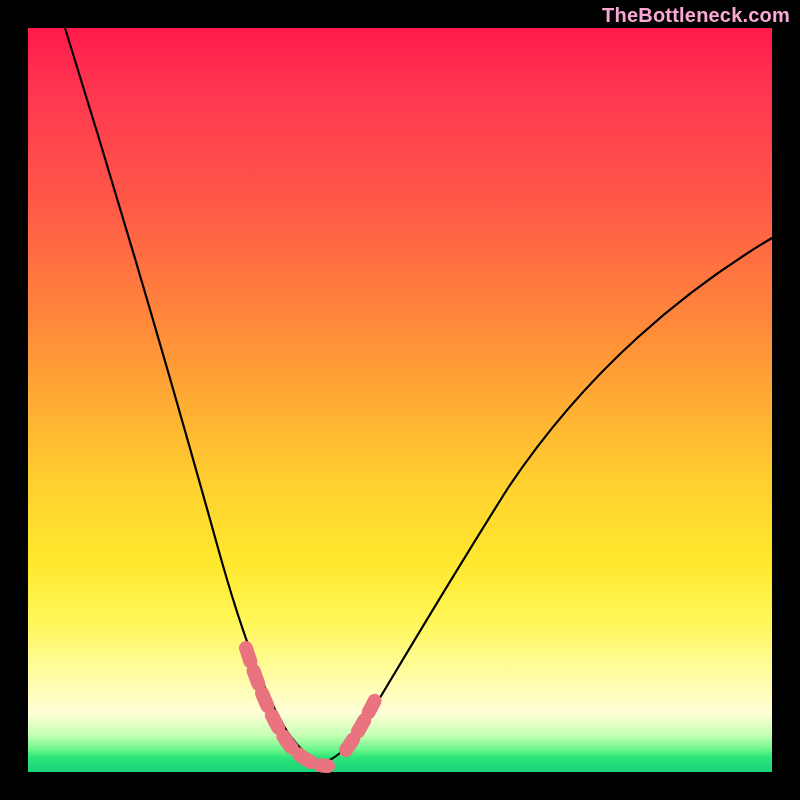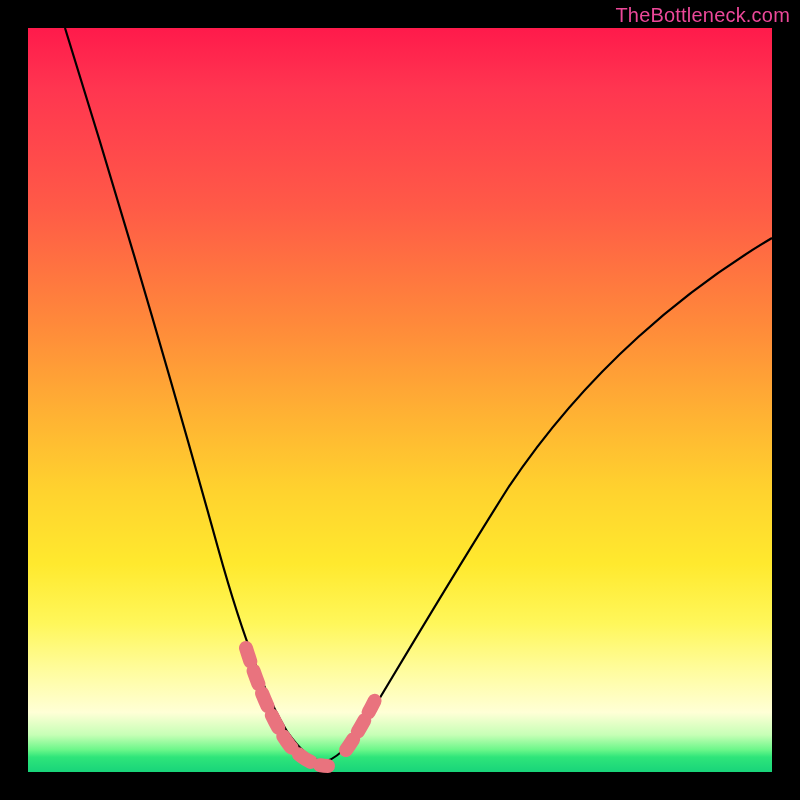--- a/index.html
+++ b/index.html
@@ -38,24 +38,24 @@
       #c7ffb6 95%,
       #6cf78a 97%,
       #2fe57a 98%,
       #18d47a 100%
     );
   }
   .watermark {
     position: absolute;
     top: 4px;
     right: 10px;
-    color: #ec4899;
+    color: #f9a8d4;
     font-size: 20px;
     letter-spacing: 0.2px;
-    font-weight: 400;
+    font-weight: 700;
     margin-left: 12px;
   }
   svg.curve {
     position: absolute;
     inset: 0;
     width: 100%;
     height: 100%;
     overflow: visible;
   }
 </style>

